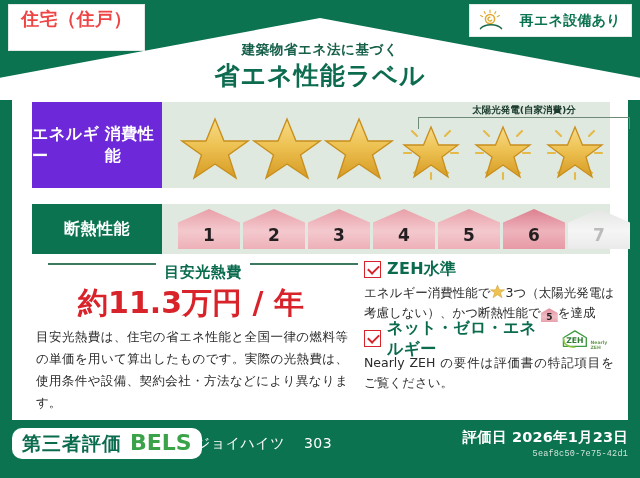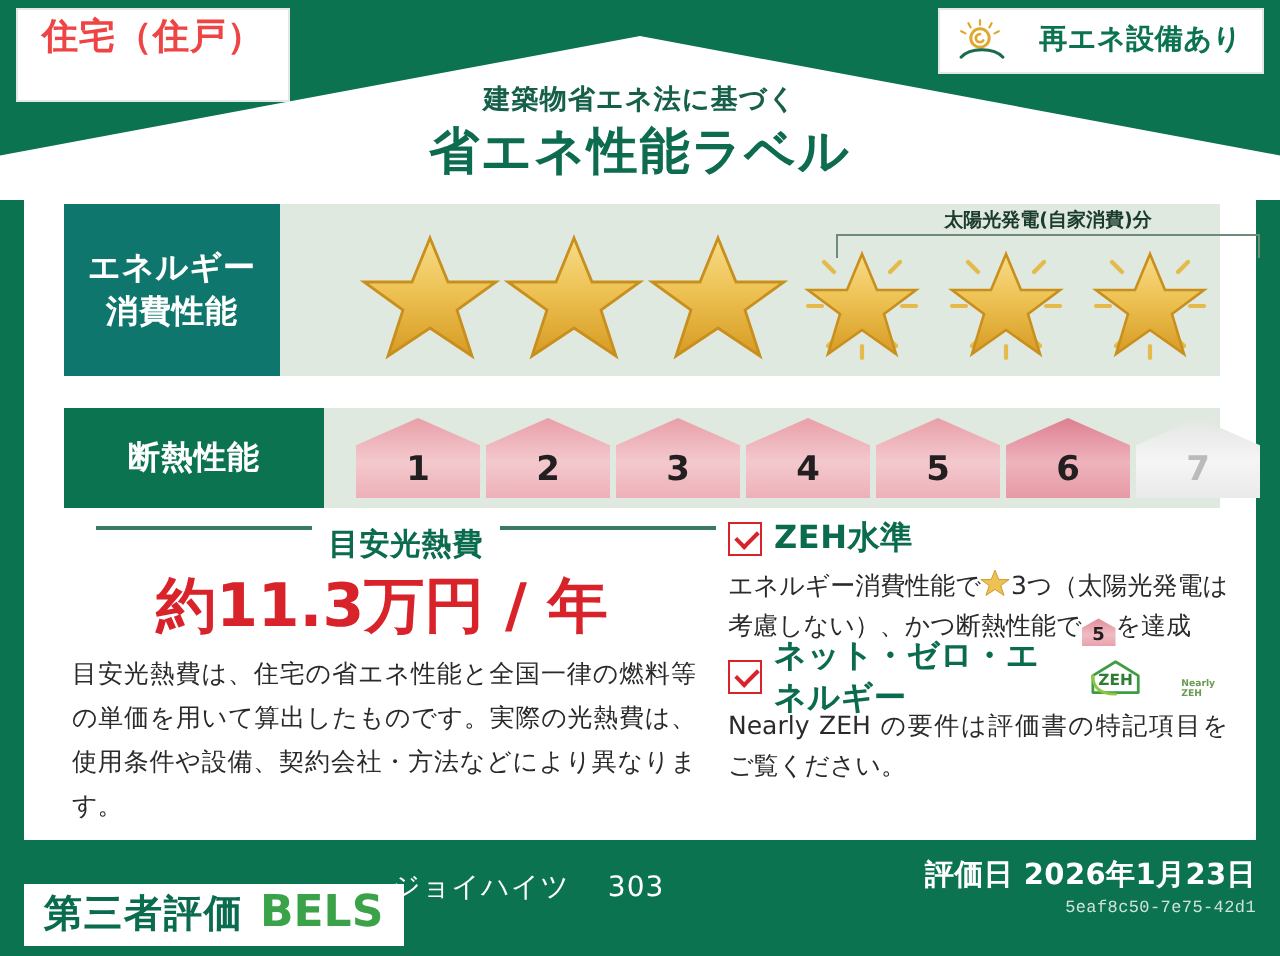--- a/index.html
+++ b/index.html
@@ -49,22 +49,22 @@
 
   
   .card{
     position:absolute;left:12px;top:98px;width:616px;height:322px;
     background:#ffffff;
   }
 
   
   .row-energy{position:absolute;left:20px;top:4px;width:578px;height:86px;background:#dfe9df;}
   .row-label{
-    position:absolute;left:0;top:0;width:108px;height:86px;background:#0f766e;
-    color:#fff;display:flex;flex-direction:column;align-items:center;justify-content:center;
+    position:absolute;left:0;top:0;width:130px;height:86px;background:#6d28d9;
+    color:#fff;display:flex;flex-direction:row;align-items:center;justify-content:center;
     font-size:16px;font-weight:bold;letter-spacing:.5px;line-height:1.35;
   }
   .stars{
     position:absolute;left:142px;top:0;width:436px;height:86px;
     display:flex;align-items:center;gap:2px;padding-left:6px;box-sizing:border-box;
   }
   .star-cell{position:relative;width:70px;height:72px;flex:none;}
   .star-cell svg{position:absolute;left:0;top:6px;}
 
   .solar-note{
@@ -130,28 +130,28 @@
   .zeh-desc{
     font-size:12.5px;color:#2a2a2a;line-height:1.62;margin-top:3px;text-align:justify;
   }
   .inline-star{display:inline-block;vertical-align:-2px;}
   .inline-house{
     display:inline-block;vertical-align:-3px;width:17px;height:14px;
     background:linear-gradient(180deg,#e08a98 0%,#f0bcc4 60%,#e7a2ac 100%);
     clip-path:polygon(50% 0%,100% 34%,100% 100%,0% 100%,0% 34%);
     font-size:9px;font-weight:bold;color:#231f20;text-align:center;line-height:18px;
   }
-  .zeh-logo{display:inline-flex;align-items:flex-end;gap:19px;vertical-align:-7px;margin-left:4px;}
+  .zeh-logo{display:inline-flex;align-items:flex-end;gap:2px;vertical-align:-7px;margin-left:4px;}
   .zeh-logo .nearly{font-size:4.6px;color:#6b9a55;line-height:1.15;font-weight:bold;}
 
   
   .footer{position:absolute;left:0;top:424px;width:640px;height:54px;}
   .bels{
-    position:absolute;left:12px;top:18px;background:#fff;
-    padding:4px 10px 5px 10px;display:flex;align-items:center;gap:8px;line-height:1;
+    position:absolute;left:12px;top:4px;background:#fff;
+    padding:4px 10px 5px 10px;display:flex;align-items:center;gap:8px;line-height:1;border-radius:10px;
   }
   .bels .jp{font-size:19px;font-weight:bold;color:#0b6b4e;letter-spacing:1px;}
   .bels .en{font-size:22px;font-weight:bold;color:#3aa34a;letter-spacing:0px;font-family:"DejaVu Sans",sans-serif;}
   .bldg{position:absolute;left:196px;top:11px;font-size:14px;color:#fff;letter-spacing:.5px;}
   .bldg .rm{margin-left:14px;}
   .date{position:absolute;right:12px;top:4px;text-align:right;}
   .date .d{font-size:14.5px;font-weight:bold;color:#fff;letter-spacing:.2px;}
   .date .id{font-size:8.5px;color:#cfe3d8;margin-top:2px;letter-spacing:.2px;font-family:Liberation Mono, monospace;}
 </style>
 </head>

